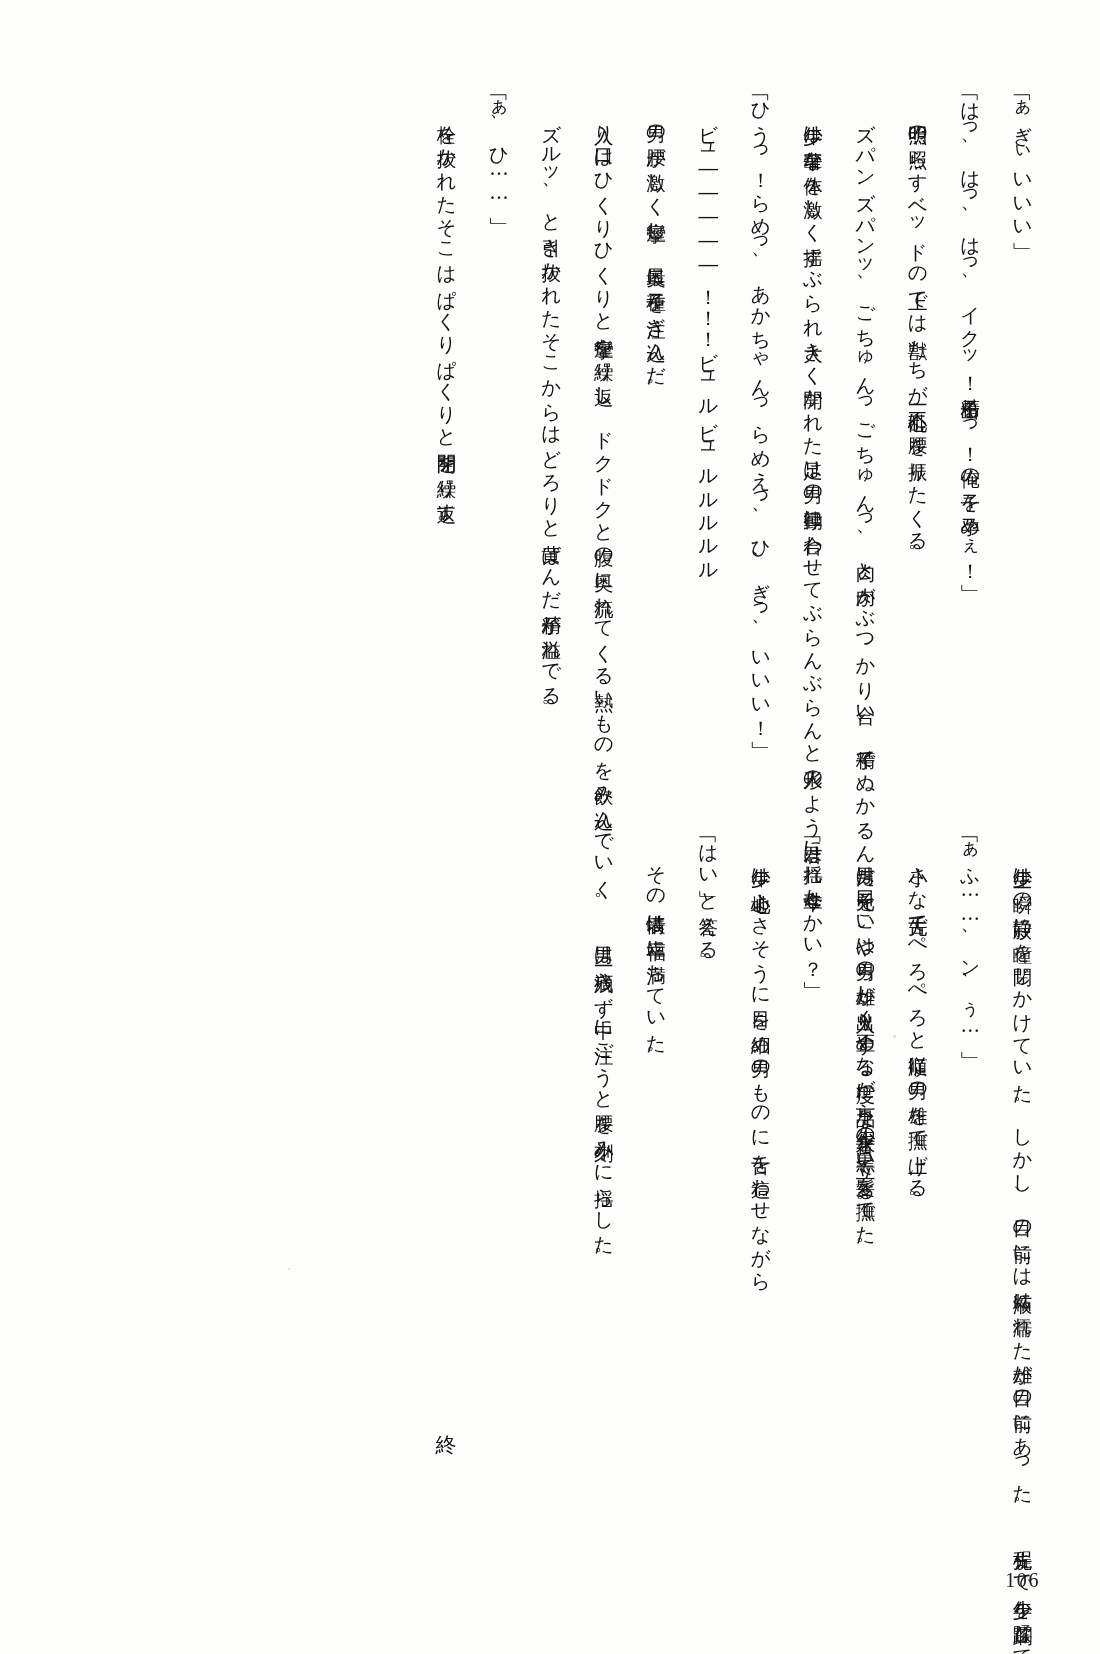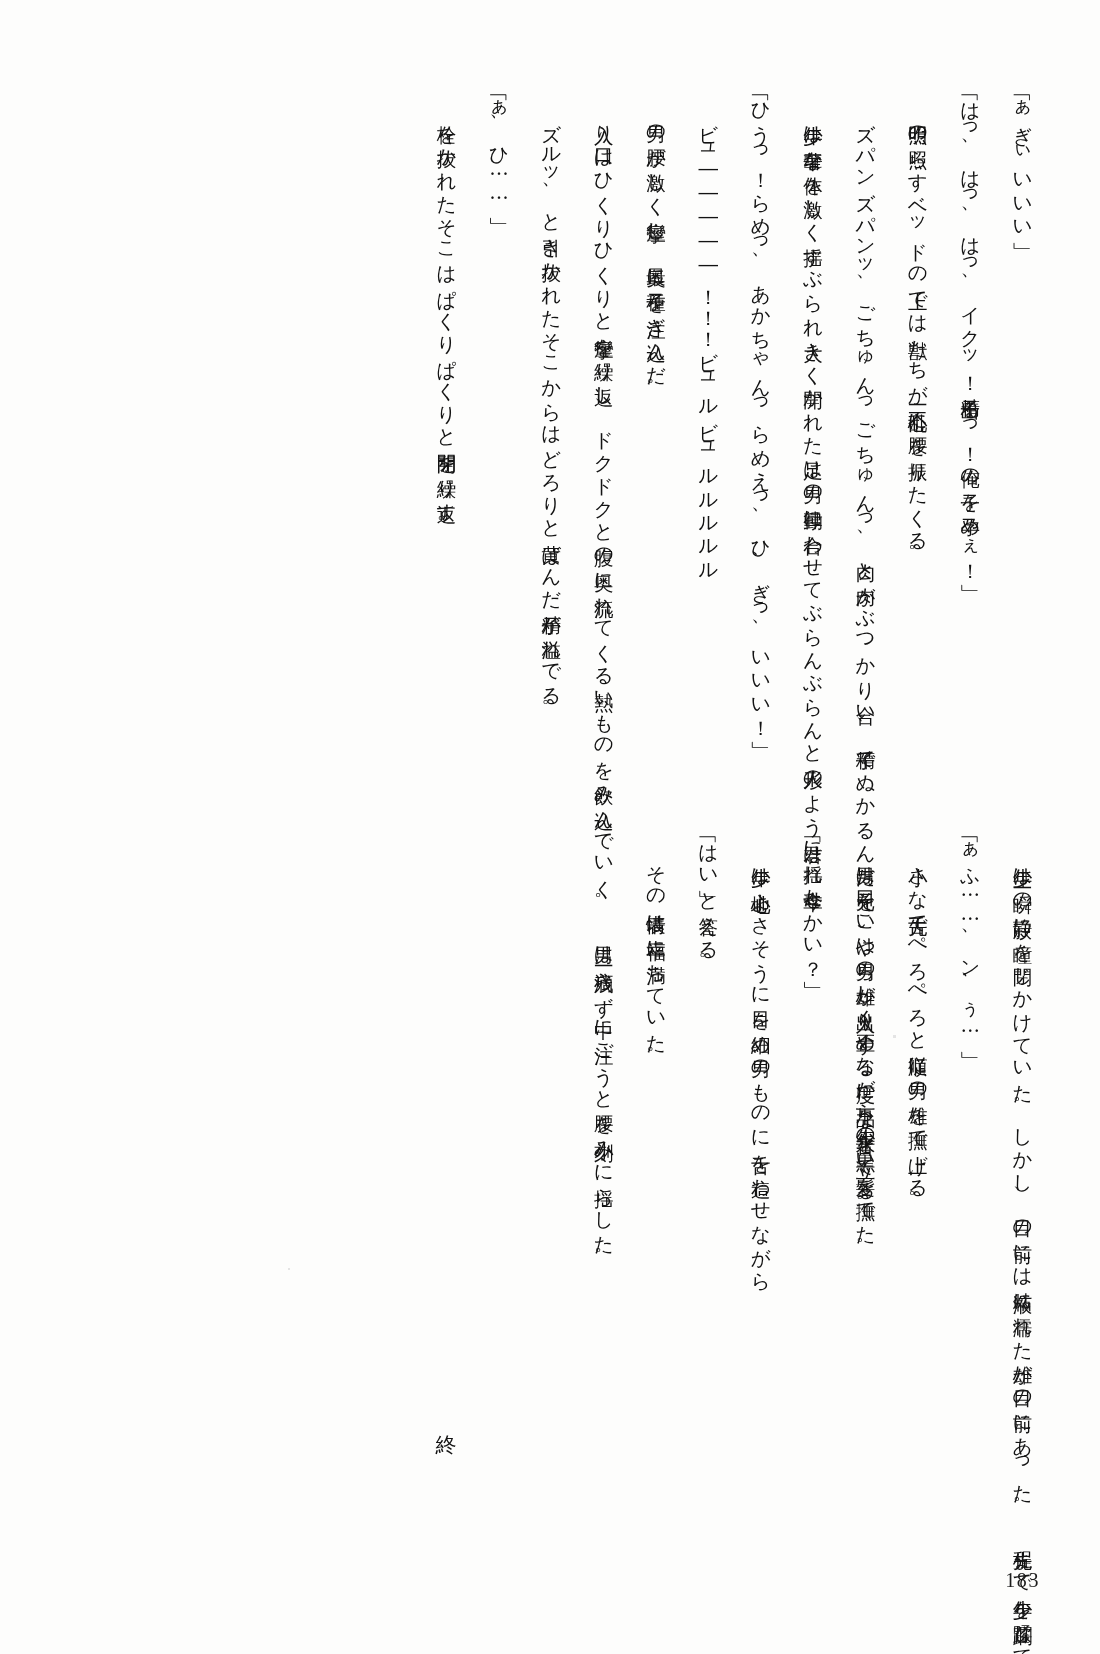--- a/index.html
+++ b/index.html
@@ -112,15 +112,15 @@
     <div class="vtext vline indent">小さな舌先でぺろぺろと従順に男の雄を撫で上げる。</div>
     <div class="vtext vline indent">男は口元をいやらしく歪めながら少年の黒い髪を撫でた。</div>
     <div class="vtext vline">「君は、今幸せかい？」</div>
     <div class="vtext vline indent">少年は心地よさそうに目を細め男のものに舌を這わせながら</div>
     <div class="vtext vline">「はい」と答える。</div>
     <div class="vtext vline indent">その表情は幸福に満ちていた。</div>
   </div>
 
   <div id="end-mark">終</div>
 
-  <div id="page-number">183</div>
+  <div id="page-number">106</div>
 
 </div>
 
 </body></html>

